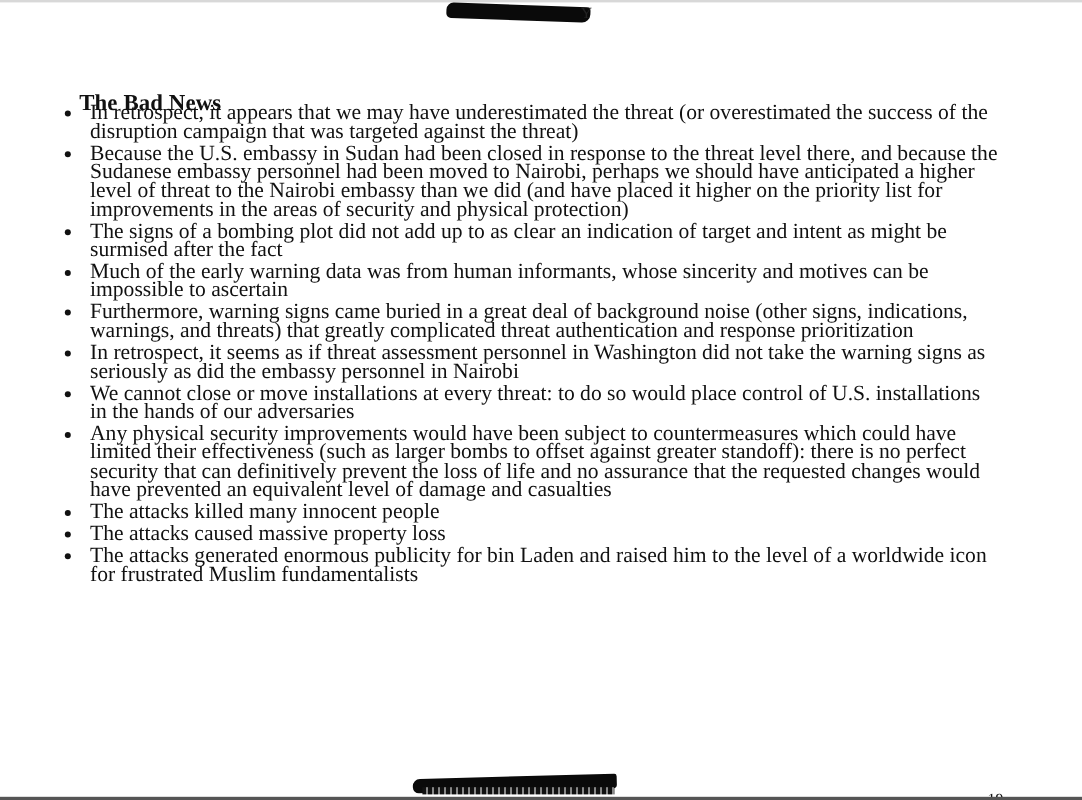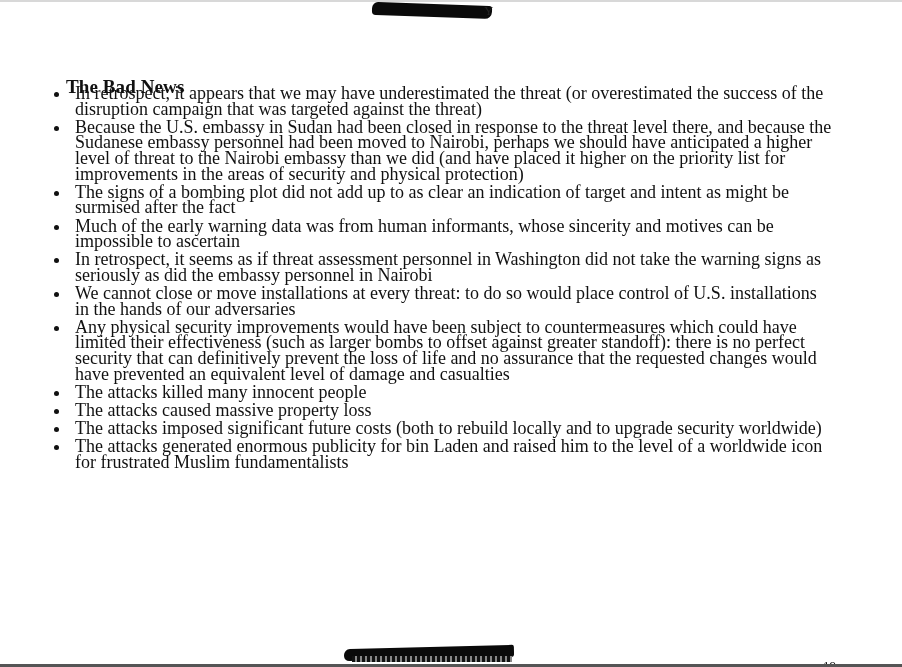--- a/index.html
+++ b/index.html
@@ -118,44 +118,44 @@
   <li class="bullet-item">
       <span class="bullet-dot"></span>
       <span class="bullet-text">The signs of a bombing plot did not add up to as clear an indication of target and intent as might be surmised after the fact</span>
     </li>
   <li class="bullet-item">
       <span class="bullet-dot"></span>
       <span class="bullet-text">Much of the early warning data was from human informants, whose sincerity and motives can be impossible to ascertain</span>
     </li>
   <li class="bullet-item">
       <span class="bullet-dot"></span>
+      <span class="bullet-text">Furthermore, warning signs came buried in a great deal of background noise (other signs, indications, warnings, and threats) that greatly complicated threat authentication and response prioritization</span>
+    </li>
+  <li class="bullet-item">
+      <span class="bullet-dot"></span>
       <span class="bullet-text">In retrospect, it seems as if threat assessment personnel in Washington did not take the warning signs as seriously as did the embassy personnel in Nairobi</span>
     </li>
   <li class="bullet-item">
       <span class="bullet-dot"></span>
       <span class="bullet-text">We cannot close or move installations at every threat: to do so would place control of U.S. installations in the hands of our adversaries</span>
     </li>
   <li class="bullet-item">
       <span class="bullet-dot"></span>
       <span class="bullet-text">Any physical security improvements would have been subject to countermeasures which could have limited their effectiveness (such as larger bombs to offset against greater standoff): there is no perfect security that can definitively prevent the loss of life and no assurance that the requested changes would have prevented an equivalent level of damage and casualties</span>
     </li>
   <li class="bullet-item">
       <span class="bullet-dot"></span>
       <span class="bullet-text">The attacks killed many innocent people</span>
     </li>
   <li class="bullet-item">
       <span class="bullet-dot"></span>
       <span class="bullet-text">The attacks caused massive property loss</span>
     </li>
   <li class="bullet-item">
       <span class="bullet-dot"></span>
-      <span class="bullet-text">The attacks imposed significant future costs (both to rebuild locally and to upgrade security worldwide)</span>
-    </li>
-  <li class="bullet-item">
-      <span class="bullet-dot"></span>
       <span class="bullet-text">The attacks generated enormous publicity for bin Laden and raised him to the level of a worldwide icon for frustrated Muslim fundamentalists</span>
     </li>
 </ul>
 
 <div class="redaction redaction-bottom"></div>
 <div class="redaction-bottom-2"></div>
 
 <span class="page-number">19</span>
 
 <div class="bottom-edge"></div>

